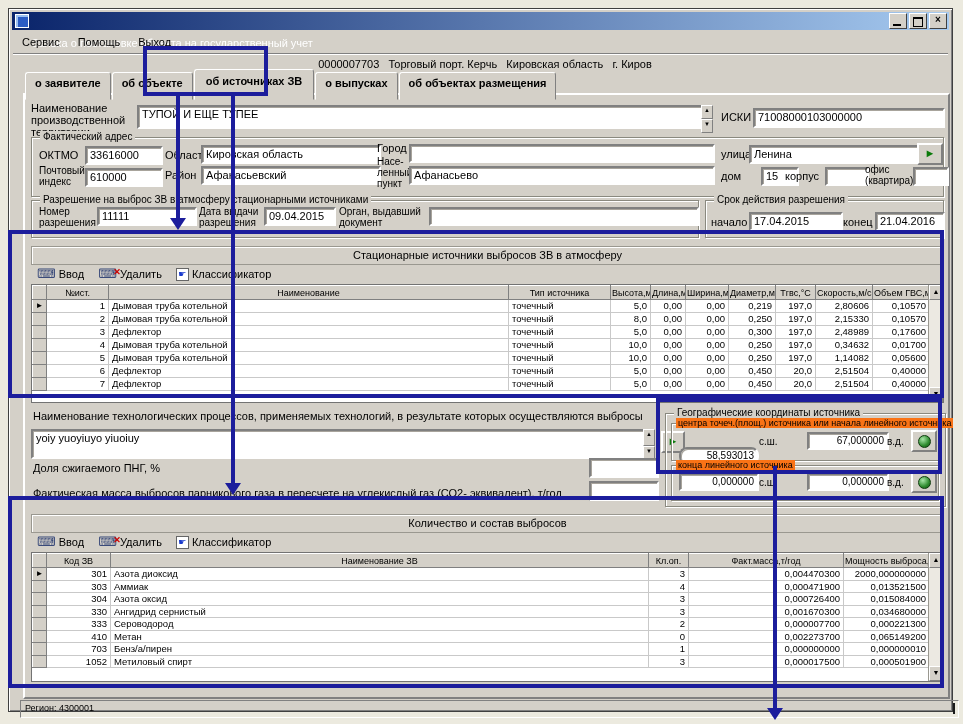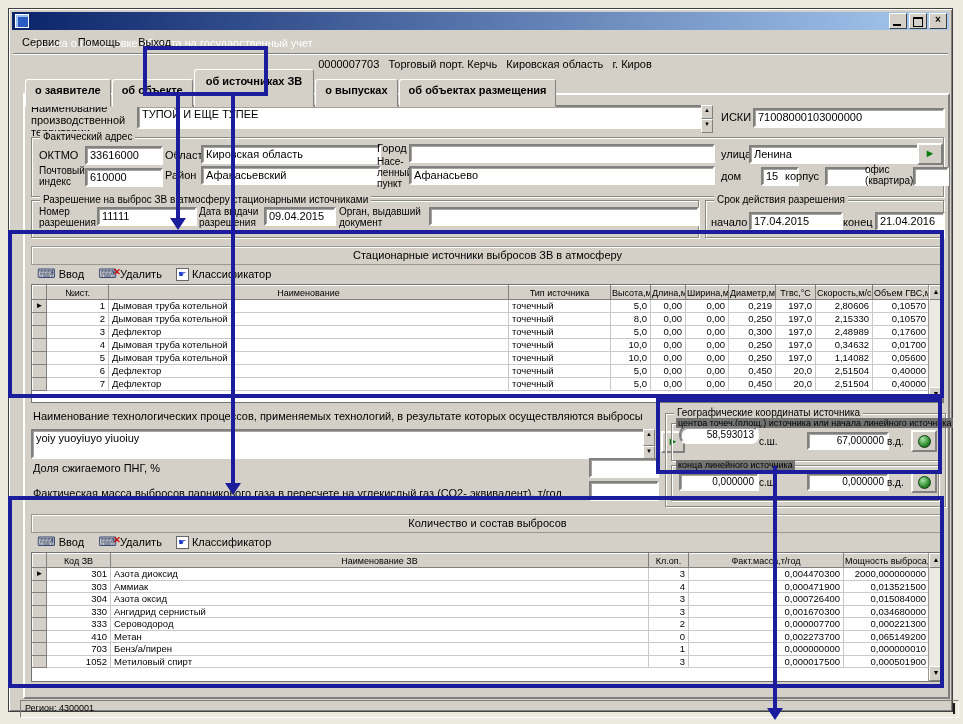--- a/index.html
+++ b/index.html
@@ -14,21 +14,21 @@
   .tbtn{width:16px;height:14px;background:#d4d0c8;border:1px solid;border-color:#fff #404040 #404040 #fff;
         position:relative;font-size:10px;line-height:12px;text-align:center;font-weight:bold;}
   .glyph-min{position:absolute;left:3px;bottom:2px;width:8px;height:2px;background:#000;}
   .glyph-res{position:absolute;left:3px;top:3px;width:8px;height:7px;border:1px solid #000;border-top-width:2px;}
   .menubar{position:absolute;left:11px;top:25px;height:16px;display:flex;gap:14px;font-size:11px;align-items:center;}
   .menuitem{padding:0 2px;}
   .hsep{position:absolute;left:4px;top:44px;width:935px;height:0;border-top:1px solid #808080;border-bottom:1px solid #fff;}
   .headerline{position:absolute;left:11px;top:49px;width:930px;text-align:center;font-size:11px;white-space:pre;}
   .tabs{position:absolute;left:16px;top:63px;display:flex;z-index:3;}
   .tab{background:#d4d0c8;border:1px solid;border-color:#fff #808080 #d4d0c8 #fff;border-top-left-radius:3px;border-top-right-radius:3px;
-       font-size:11px;font-weight:bold;padding:4px 9px 10px 9px;margin-right:1px;white-space:nowrap;margin-top:7px;}
+       font-size:11px;font-weight:bold;padding:4px 9px 10px 9px;margin-right:1px;white-space:nowrap;}
   .tab.selected{padding:5px 11px 5px 11px;margin-top:-3px;background:#d4d0c8;position:relative;z-index:4;}
   .tabpage{position:absolute;left:14px;top:84px;width:923px;height:602px;border:2px solid;border-color:#fff #808080 #808080 #fff;background:#d4d0c8;}
   .lbl{position:absolute;font-size:11px;color:#000;white-space:pre-line;line-height:12px;}
   .lbl.small{font-size:10px;line-height:11px;}
   .field{position:absolute;background:#fff;border:2px solid;border-color:#808080 #fff #fff #808080;
          box-shadow:inset 1px 1px 0 #a8a49c;font-size:11px;padding:1px 3px;overflow:hidden;white-space:nowrap;}
   .field.num{text-align:right;font-size:10px;}
   .groupbox{position:absolute;border:1px solid #8a897f;box-shadow:inset 1px 1px 0 #fff,1px 1px 0 #fff;}
   .legend{position:absolute;top:-7px;left:8px;background:#d4d0c8;padding:0 3px;font-size:10px;white-space:nowrap;}
   .sectionbar{position:absolute;height:17px;background:#d4d0c8;border:1px solid #9a9890;box-shadow:inset 1px 1px 0 #fff;
@@ -55,21 +55,21 @@
   .spbtn{height:50%;background:#d4d0c8;border:1px solid;border-color:#fff #808080 #808080 #fff;font-size:6px;line-height:9px;text-align:center;}
   .gbtn{position:absolute;background:#d4d0c8;border:2px solid;border-color:#fff #808080 #808080 #fff;
         text-align:center;font-size:11px;line-height:16px;color:#0a7a0a;font-weight:bold;padding:0;}
   .globebtn{position:absolute;width:22px;height:18px;background:#d4d0c8;border:2px solid;border-color:#fff #808080 #808080 #fff;
             display:flex;align-items:center;justify-content:center;}
   .globe{width:11px;height:11px;border-radius:50%;border:1px solid #0c3c0c;
          background:radial-gradient(circle at 35% 30%,#a8e6a8,#2e8b2e 60%,#145214);}
   .statusbar{position:absolute;left:11px;top:691px;width:929px;height:16px;border:1px solid;border-color:#808080 #fff #fff #808080;
              font-size:9px;line-height:14px;padding:0 4px;}
   .grip{position:absolute;right:3px;top:2px;width:2px;height:11px;background:#1a1a1a;}
-  .caption9{position:absolute;font-size:9px;background:#737373;padding:0 2px;white-space:nowrap;}
+  .caption9{position:absolute;font-size:9px;background:#f97316;padding:0 2px;white-space:nowrap;}
   
   .ann{position:absolute;z-index:60;pointer-events:none;}
   .ann-rect{border:4px solid #1c1d9c;}
   .ann-vline{width:4px;background:#1c1d9c;}
   .ann-arrow{width:0;height:0;border-left:8px solid transparent;border-right:8px solid transparent;border-top:12px solid #1c1d9c;}
 </style>
 </head>
 <body>
 
 <div class="page">
@@ -343,21 +343,21 @@
     <div class="field" style="left:580px;top:449px;width:60px;height:14px;"></div>
     <div class="lbl" style="left:24px;top:478px;white-space:nowrap;">Фактическая масса выбросов парникового газа в пересчете на углекислый газ (СО2- эквивалент), т/год</div>
     <div class="field" style="left:580px;top:472px;width:60px;height:14px;"></div>
 
     <div class="groupbox" style="left:656px;top:404px;width:279px;height:92px;">
       <span class="legend">Географические координаты источника</span>
     </div>
     <div class="groupbox" style="left:662px;top:414px;width:266px;height:36px;">
       <span class="caption9" style="top:-6px;left:4px;">центра точеч.(площ.) источника или начала линейного источника</span>
     </div>
-    <div class="field num" style="left:670px;top:417px;width:70px;height:12px;border-radius:8px;">58,593013</div>
+    <div class="field num" style="left:670px;top:438px;width:70px;height:12px;border-radius:8px;">58,593013</div>
     <div class="lbl small" style="left:750px;top:427px;">с.ш.</div>
     <div class="field num" style="left:798px;top:423px;width:72px;height:12px;">67,000000</div>
     <div class="lbl small" style="left:878px;top:427px;">в.д.</div>
     <div class="globebtn" style="left:902px;top:421px;">
         <span class="globe"></span>
       </div>
 
     <div class="groupbox" style="left:662px;top:456px;width:266px;height:34px;">
       <span class="caption9" style="top:-6px;left:4px;">конца линейного источника</span>
     </div>

